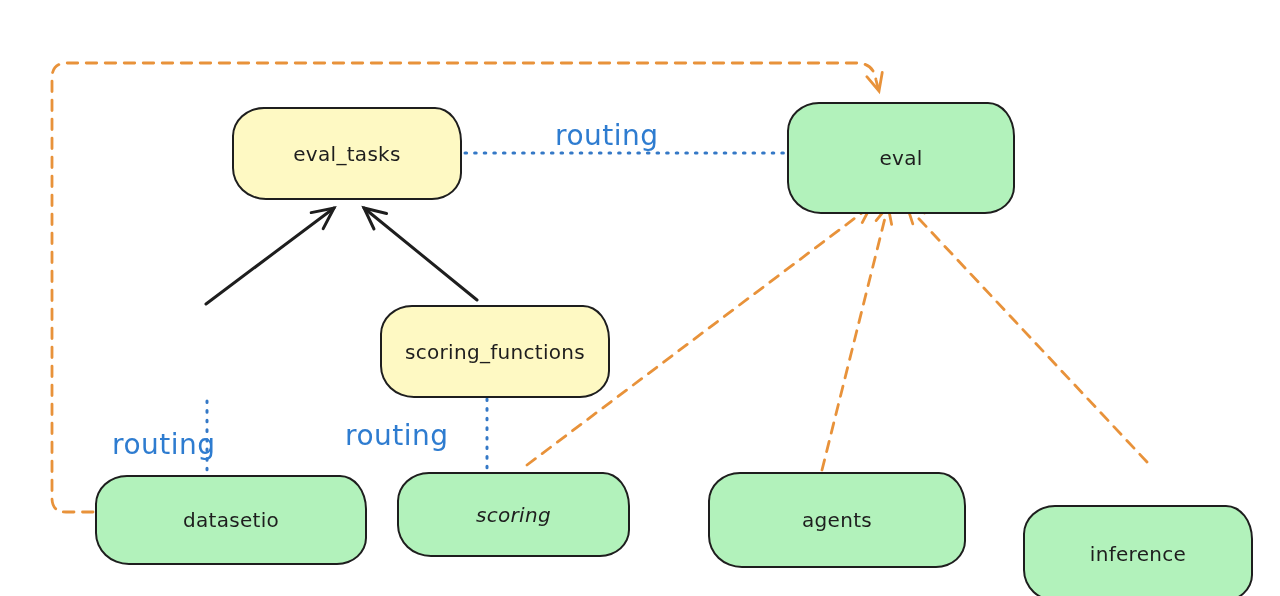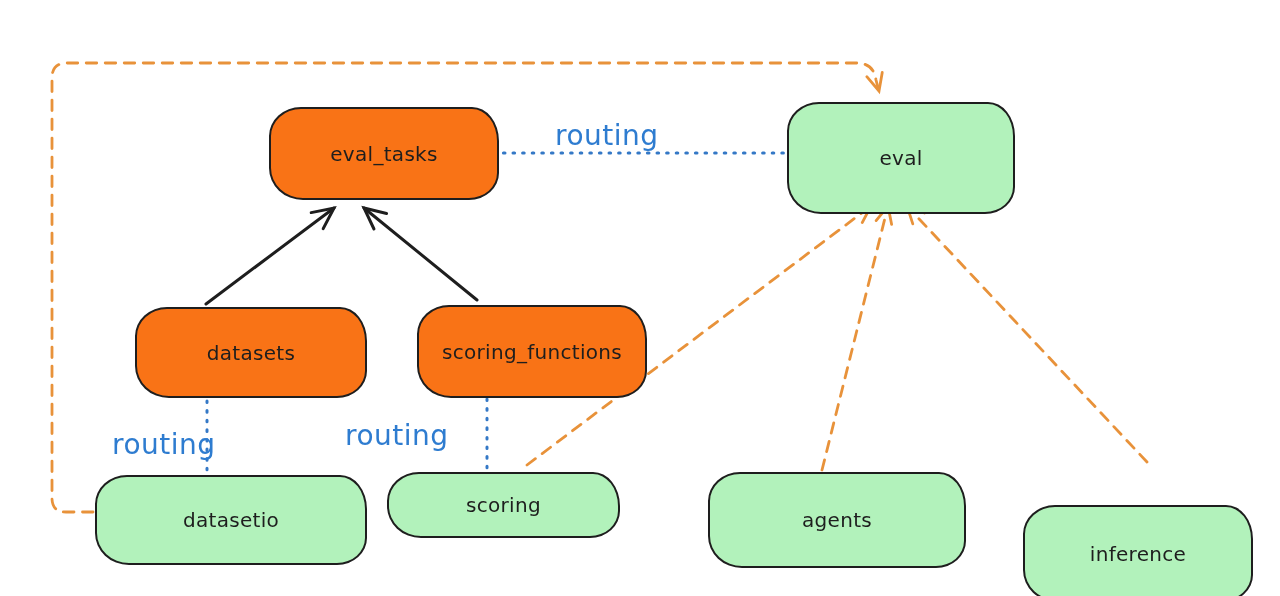--- a/index.html
+++ b/index.html
@@ -20,21 +20,21 @@
     display: flex;
     align-items: center;
     justify-content: center;
     border: 2.6px solid #1e1e1e;
     font-size: 20px;
     color: #1e1e1e;
     letter-spacing: 0.3px;
     box-sizing: border-box;
     border-radius: 32px 27px 30px 34px / 29px 34px 27px 32px;
   }
-  .node.blue  { background: #f97316; margin-left: 37px; }
+  .node.blue  { background: #fef9c3; }
   .node.green { background: #b2f2bb; }
 
   .edge-label {
     position: absolute;
     font-size: 28px;
     color: #2e7cd0;
     text-align: left;
     letter-spacing: 0.5px;
     white-space: nowrap;
   }
@@ -96,33 +96,30 @@
   </svg>
 
   <div class="node blue" style="left:232px; top:107px; width:230px; height:93px;">
     <span>eval_tasks</span>
   </div>
 
   <div class="node green" style="left:787px; top:102px; width:228px; height:112px;">
     <span>eval</span>
   </div>
 
-  <div class="node blue" style="left:98px; top:307px; width:232px; height:91px;">
-    <span>datasets</span>
-  </div>
 
   <div class="node blue" style="left:380px; top:305px; width:230px; height:93px;">
     <span>scoring_functions</span>
   </div>
 
   <div class="node green" style="left:95px; top:475px; width:272px; height:90px;">
     <span>datasetio</span>
   </div>
 
-  <div class="node green" style="left:387px; top:472px; width:233px; height:66px;">
+  <div class="node green" style="left:397px; top:472px; width:233px; height:85px;font-style:italic;">
     <span>scoring</span>
   </div>
 
   <div class="node green" style="left:708px; top:472px; width:258px; height:96px;">
     <span>agents</span>
   </div>
 
   <div class="node green" style="left:1023px; top:465px; width:230px; height:97px;margin-top:40px;">
     <span>inference</span>
   </div>

